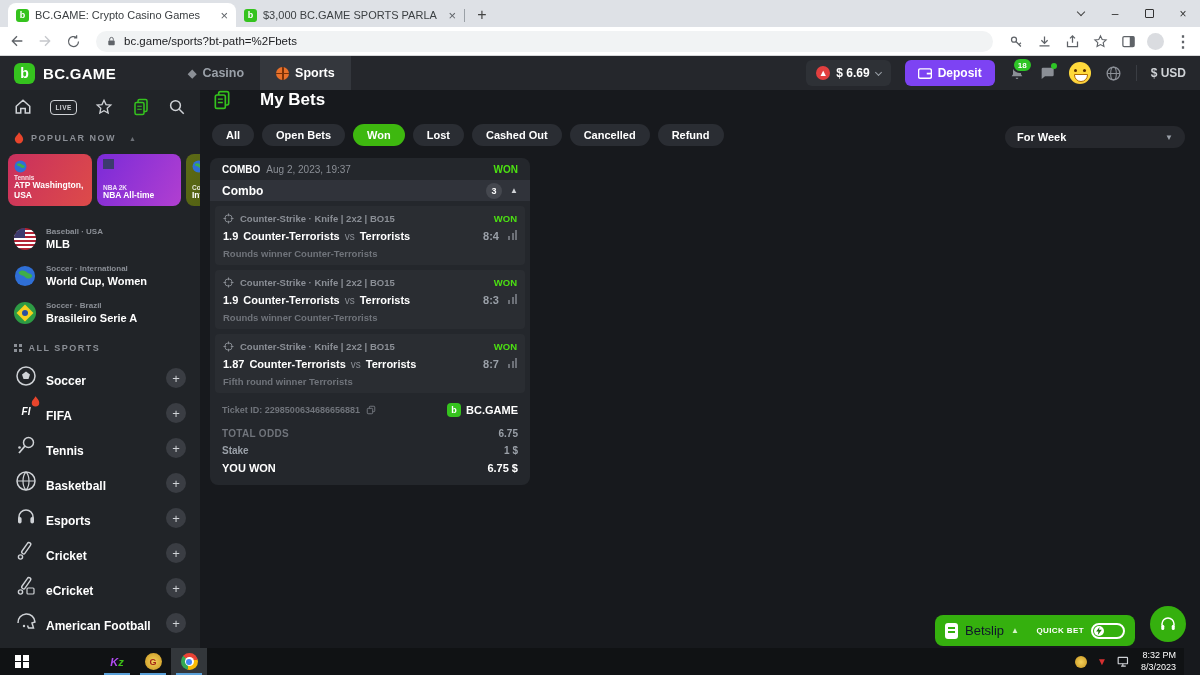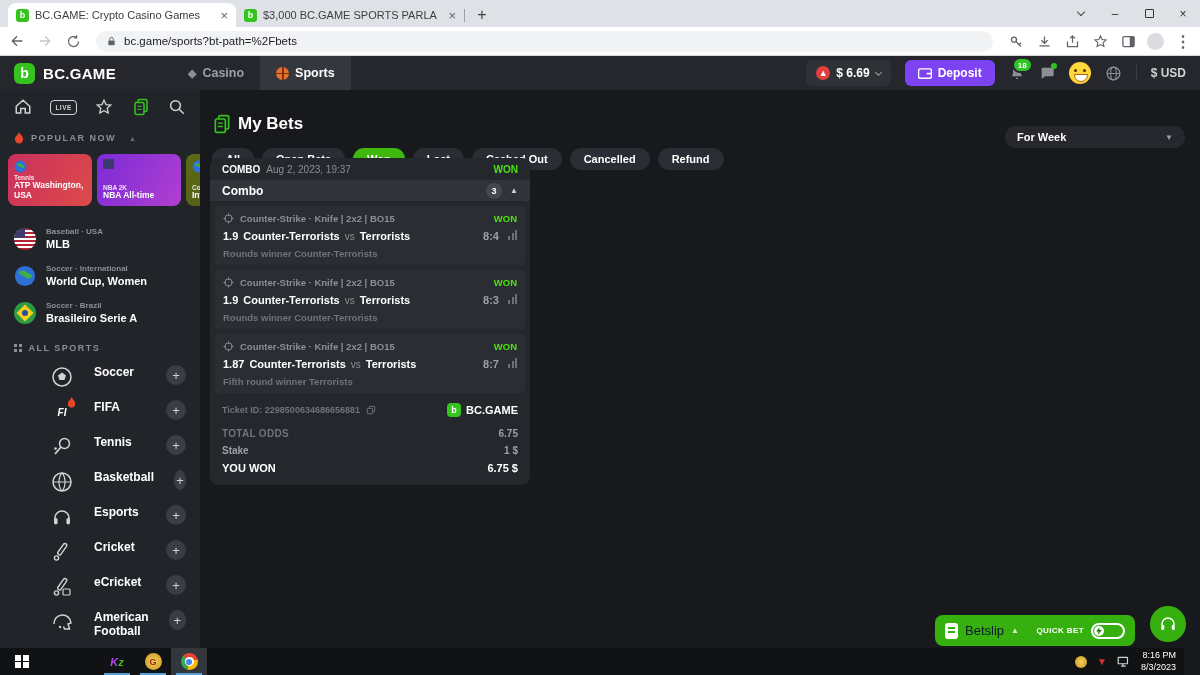--- a/index.html
+++ b/index.html
@@ -93,33 +93,33 @@
   .plist-txt .cat { font-size:8px; color:#8b8f96; font-weight:bold; }
   .plist-txt .tit { font-size:11px; color:#fff; font-weight:bold; margin-top:2px; }
   .flag-us { width:22px; height:22px; border-radius:50%; overflow:hidden; position:relative; flex:none;
     background:repeating-linear-gradient(#b22234 0 2px, #fff 2px 4px); }
   .flag-us:before { content:""; position:absolute; left:0; top:0; width:11px; height:10px; background:#3c3b6e; }
   .flag-br { width:22px; height:22px; border-radius:50%; background:#2d9b44; position:relative; flex:none; }
   .flag-br:before { content:""; position:absolute; left:5px; top:5px; width:12px; height:12px;
     background:#f6d01f; transform:rotate(45deg); }
   .flag-br:after { content:""; position:absolute; left:8px; top:8px; width:6px; height:6px;
     border-radius:50%; background:#2a4fa0; }
-  .sport-row { display:flex; align-items:flex-start; gap:20px; padding:6px 14px; height:35px;margin-left:36px; }
+  .sport-row { display:flex; align-items:flex-end; gap:8px; padding:6px 14px; height:35px; }
   .sport-label { color:#fff; font-size:12px; font-weight:bold; flex:1; }
   .plus-btn { width:20px; height:20px; border-radius:50%; background:#3a3d43; color:#cfd2d6;
     font-size:13px; display:flex; align-items:center; justify-content:center; }
   .sport-ico { width:24px; height:24px; flex:none; display:flex; align-items:center; justify-content:center; position:relative; }
   .fifa-ico { color:#fff; font-weight:bold; font-size:10px; font-style:italic; }
   .fifa-ico .flamedot { position:absolute; top:-3px; right:-2px; }
   .grid-ico { display:inline-grid; grid-template-columns:3px 3px; gap:1.5px; }
   .grid-ico i { width:3px; height:3px; background:#8b8f96; }
 
   
   .main { position:absolute; top:90px; left:200px; right:0; bottom:27px; background:#17191d; }
-  .mb-head { display:flex; align-items:flex-start; gap:6px; padding:24px 0 0 12px; }
+  .mb-head { display:flex; align-items:flex-start; gap:28px; padding:0 0 0 12px; }
   .mb-title { color:#fff; font-size:17px; font-weight:bold; }
   .filters { display:flex; gap:8px; padding:14px 0 0 12px; align-items:center; }
   .fpill { height:22px; border-radius:11px; background:#2a2d33; color:#fff; font-size:11px;
     font-weight:bold; display:flex; align-items:center; padding:0 14px; }
   .fpill.active { background:#3eb80f; }
   .period { position:absolute; top:36px; right:15px; width:180px; height:22px; border-radius:11px;
     background:#26282d; display:flex; align-items:center; justify-content:space-between;
     padding:0 12px; color:#fff; font-size:11px; font-weight:bold; }
   .period .tri { color:#9aa0a8; font-size:8px; }
 
@@ -687,18 +687,18 @@
         </div>
     </div>
     <div class="tray">
       <span class="tray-coin"></span>
       <span class="tray-red">▼</span>
       <svg width="14" height="12" viewBox="0 0 24 20">
           <rect x="2" y="2" width="16" height="11" rx="1" stroke="#cfd2d6" stroke-width="2" fill="none"></rect>
           <path d="M7 17h8M10 13v4" stroke="#cfd2d6" stroke-width="2"></path>
         </svg>
       <div class="clock">
-        <div>8:16 PM</div>
+        <div>8:32 PM</div>
         <div>8/3/2023</div>
       </div>
     </div>
   </div>
 </div>
 
 </body></html>

